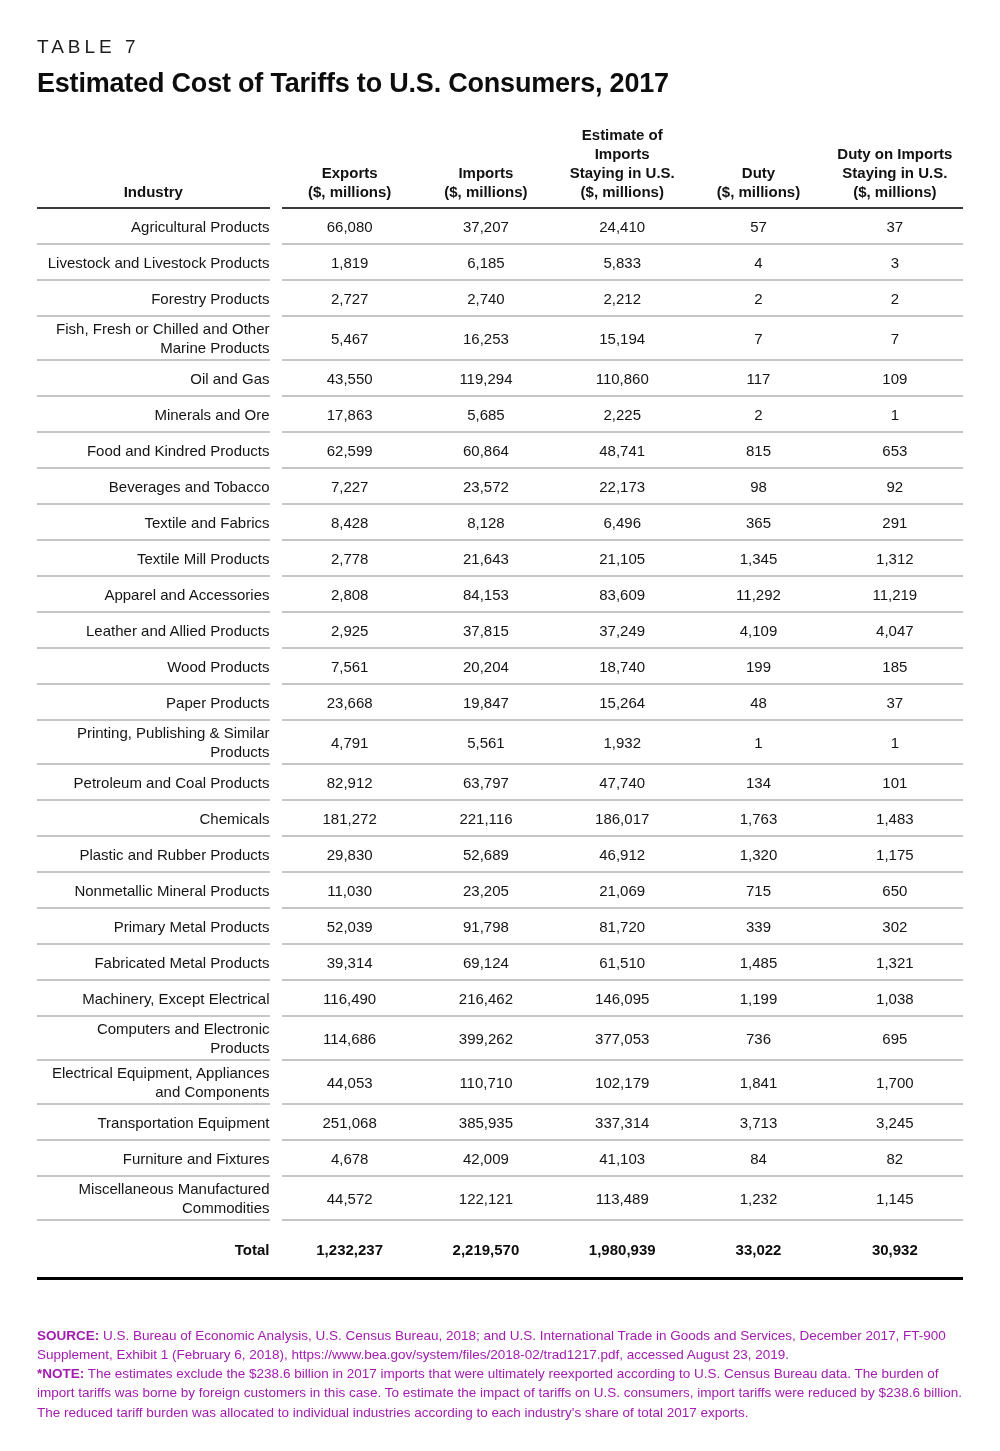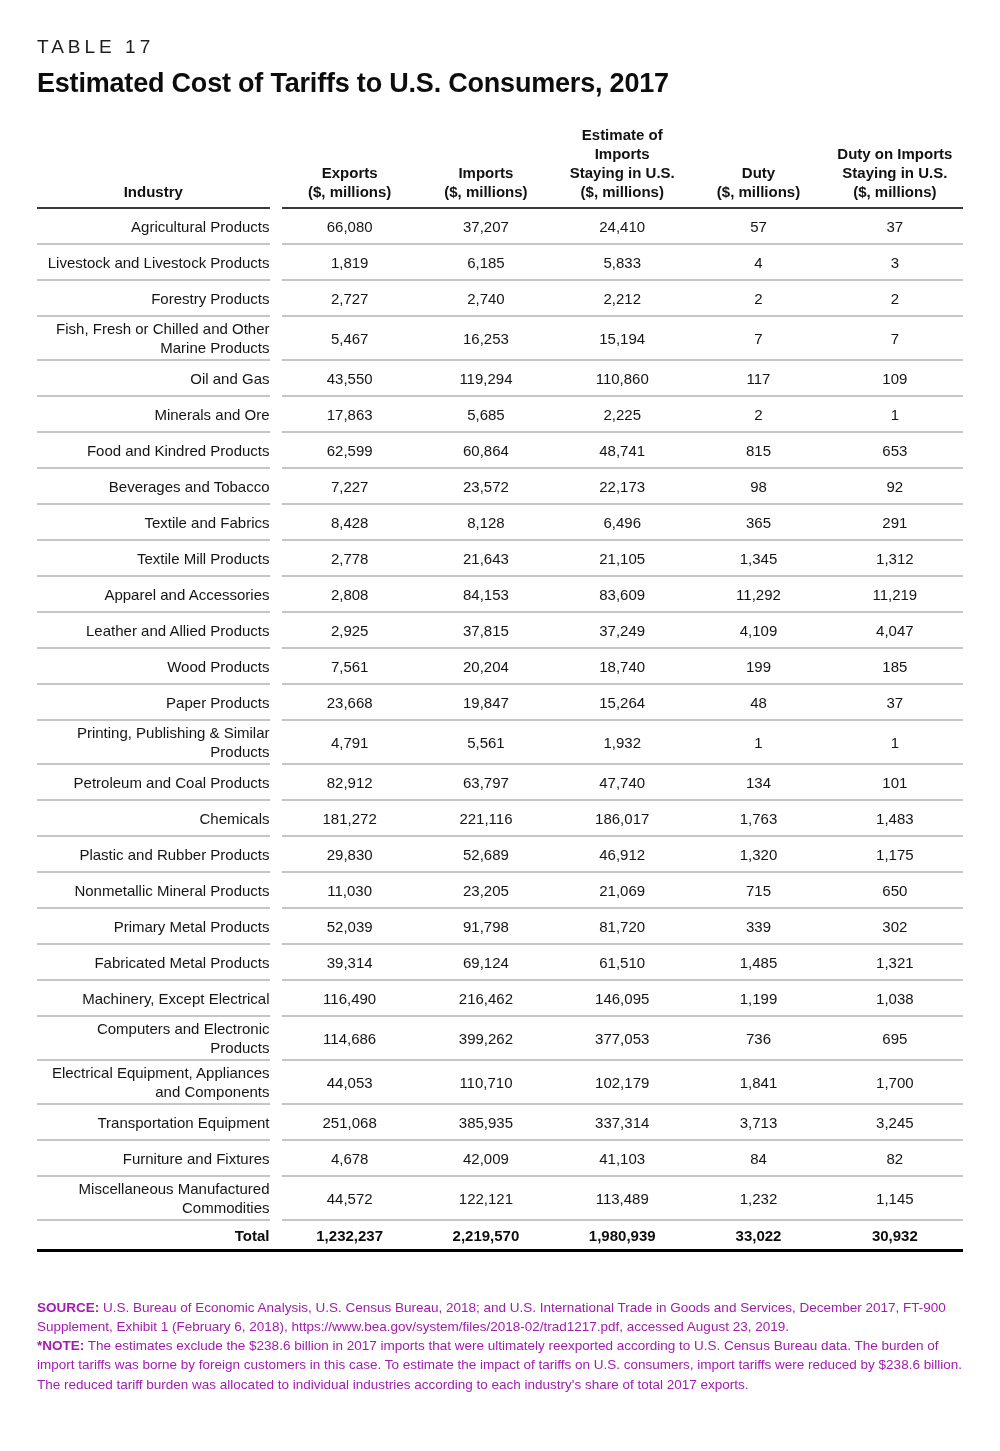--- a/index.html
+++ b/index.html
@@ -57,39 +57,39 @@
     padding: 2px 0;
     vertical-align: middle;
     border-bottom: 2px solid #c6c6c6;
     color: #151515;
   }
   tbody td.industry { text-align: right; }
   tbody td.num { text-align: center; }
   tbody tr.total td {
     font-weight: 700;
     border-bottom: none;
-    height: 28px;
+    height: 56px;
     color: #0d0d0d;
   }
   .source, .note {
     width: 926px;
     font-size: 13.5px;
     line-height: 1.42;
     color: #a21caf;
   }
   .source { margin-top: 46px; }
   .note { margin-top: 0; }
   .source strong, .note strong { font-weight: 700; }
 </style>
 </head>
 <body>
 
 <div class="page">
 
-  <div class="table-label">TABLE 17</div>
+  <div class="table-label">TABLE 7</div>
   <h1 class="title">Estimated Cost of Tariffs to U.S. Consumers, 2017</h1>
 
   <table class="tariff-table">
     <colgroup>
       <col class="c-industry">
       <col class="c-gap">
       <col class="c-num">
       <col class="c-num">
       <col class="c-num">
       <col class="c-num">

